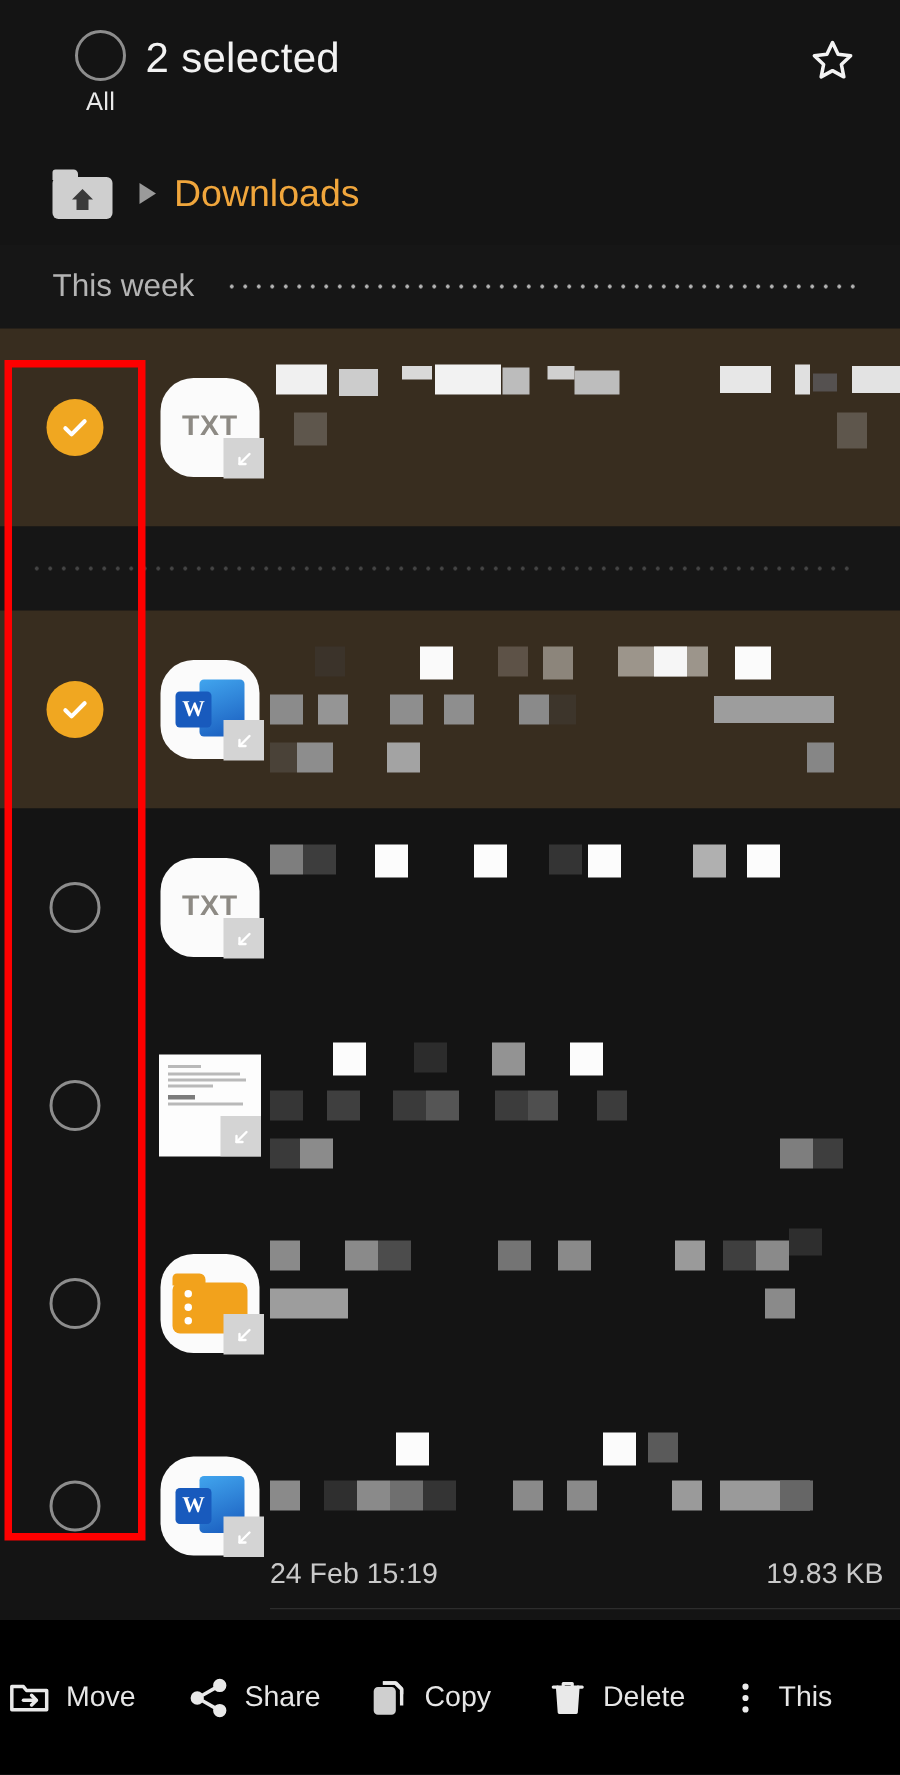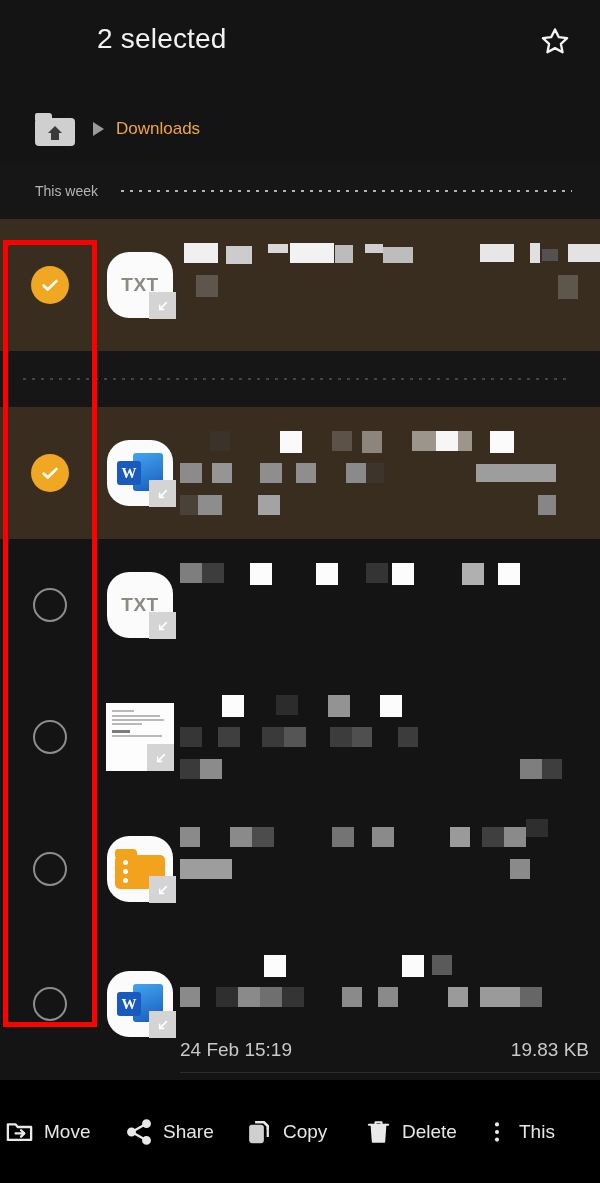--- a/index.html
+++ b/index.html
@@ -113,35 +113,35 @@
     background: #3a3a3a;
   }
   .crumb-arrow {
     margin: 0 12px 0 18px;
     width: 0; height: 0;
     border-top: 7px solid transparent;
     border-bottom: 7px solid transparent;
     border-left: 11px solid #9a9a9a;
   }
   .crumb-label {
-    font-size: 17px;
+    font-size: 25px;
     color: #f0a63c;
     cursor: pointer;
   }
 
   
   .section {
     position: relative;
     height: 56px;
     display: flex;
     align-items: center;
     background: #161616;
   }
   .section-label {
-    font-size: 14px;
+    font-size: 21px;
     color: #b4b4b4;
     padding-left: 35px;
     white-space: nowrap;
   }
   .section-dots {
     flex: 1;
     height: 4px;
     margin: 0 28px 0 20px;
     background-image: radial-gradient(circle, #cfcfcf 1.3px, transparent 1.4px);
     background-size: 9px 4px;
@@ -358,20 +358,24 @@
     overflow: hidden;
   }
 </style>
 </head>
 <body>
 
 <div id="app">
 
   <div class="header">
 
+    <div class="select-all">
+      <div class="circle-outline"></div>
+      <div class="select-all-label">All</div>
+    </div>
 
     <div class="title">2 selected</div>
 
     <div class="star-btn">
       <span>
         <svg width="34" height="33" viewBox="0 0 24 24" fill="none" stroke="#f4f4f4" stroke-width="1.7" stroke-linejoin="round">
           <path d="M12 3.2l2.7 5.6 6.1.8-4.5 4.2 1.2 6-5.5-3-5.5 3 1.2-6L3.2 9.6l6.1-.8z"></path>
         </svg>
       </span>
     </div>

